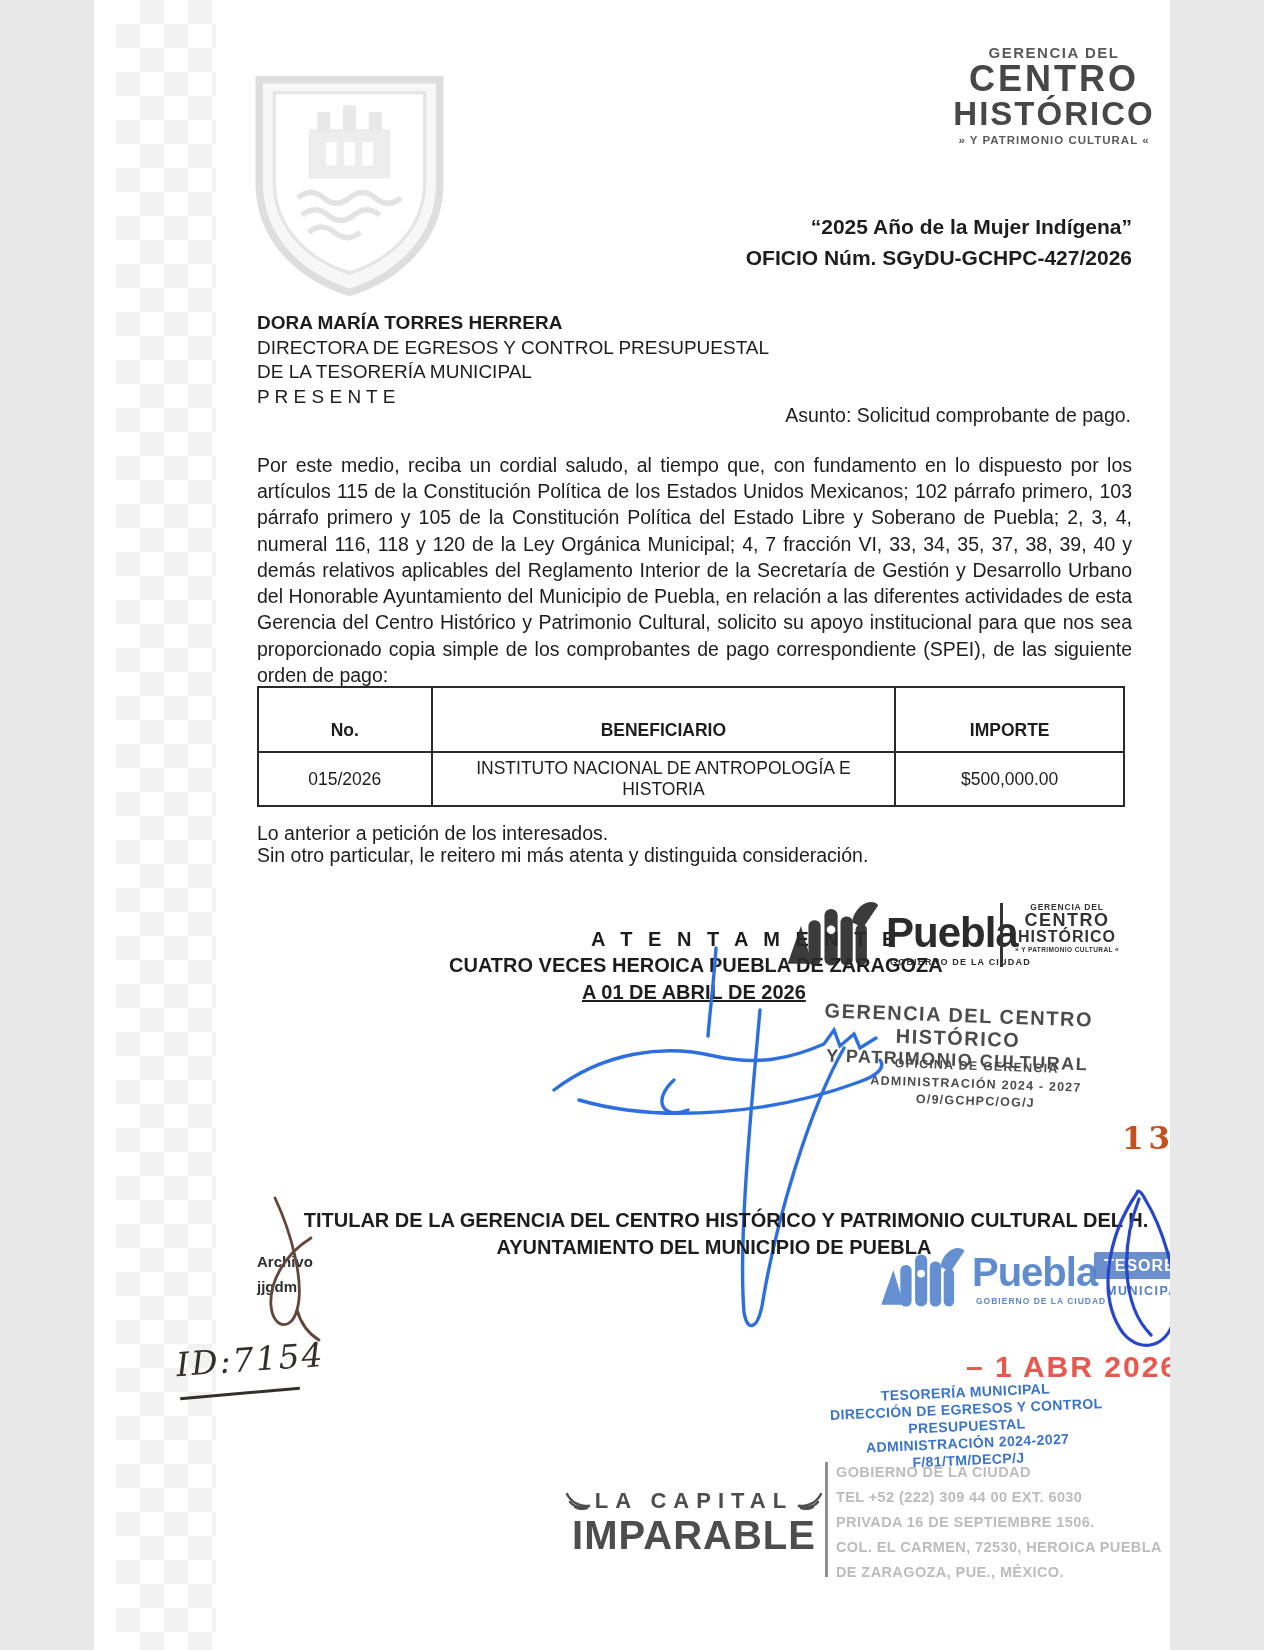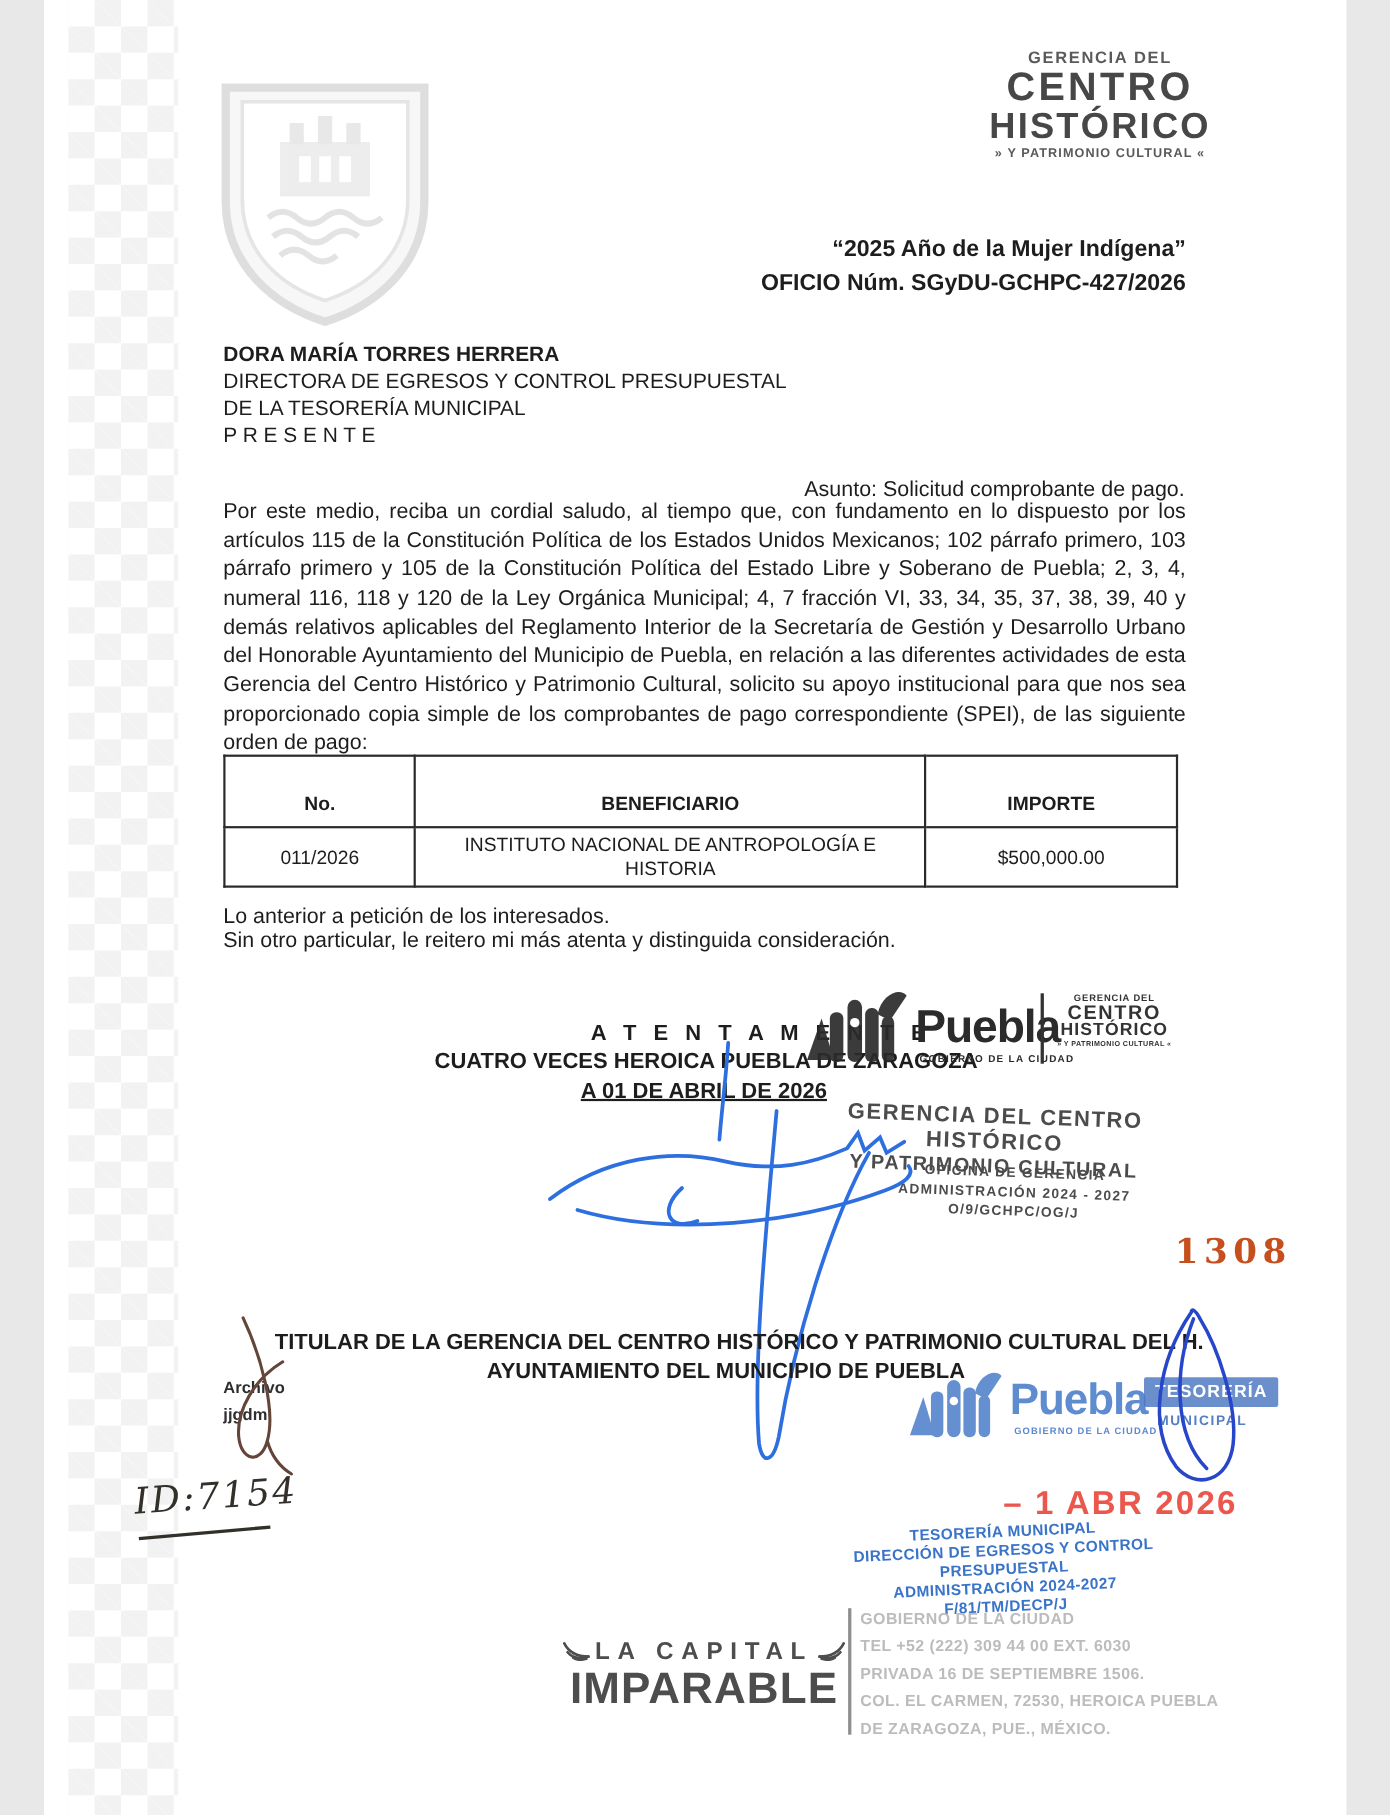--- a/index.html
+++ b/index.html
@@ -1,17 +1,17 @@
 <!DOCTYPE html>
 <html><head>
 <meta charset="utf-8">
 <style>
   html,body{margin:0;padding:0;background:#e8e8e8;}
   .page{
-    position:relative;width:1184px;height:1650px;margin:0 auto;
+    position:relative;width:1076px;height:1650px;margin:0 auto;
     background:#ffffff;overflow:hidden;
     font-family:"Liberation Sans",sans-serif;color:#1d1d1d;
   }
   .abs{position:absolute;}
   
   .watermark-strip{
     left:22px;top:0;width:100px;height:1650px;
     background-image:
       linear-gradient(45deg,#c9c9c9 25%,transparent 25%,transparent 75%,#c9c9c9 75%),
       linear-gradient(45deg,#c9c9c9 25%,transparent 25%,transparent 75%,#c9c9c9 75%);
@@ -21,21 +21,21 @@
   }
   
   .brand-logo{left:830px;top:44px;width:260px;text-align:center;color:#4b4b4b;}
   .brand-logo .l1{font-size:15px;font-weight:bold;letter-spacing:1.5px;color:#5a5a5a;}
   .brand-logo .l2{font-size:36px;font-weight:900;letter-spacing:3px;line-height:1.0;color:#474747;}
   .brand-logo .l3{font-size:33px;font-weight:900;letter-spacing:2px;line-height:1.0;color:#474747;}
   .brand-logo .l4{font-size:11.5px;font-weight:bold;letter-spacing:1px;margin-top:4px;color:#5a5a5a;}
   .hdr-right{left:580px;width:458px;text-align:right;font-weight:bold;font-size:21px;}
   .addr{left:163px;top:311px;font-size:19px;line-height:1.3;}
   .addr .nm{font-weight:bold;}
-  .subject{left:580px;top:434px;width:457px;text-align:right;font-size:19.5px;}
+  .subject{left:580px;top:404px;width:457px;text-align:right;font-size:19.5px;}
   .bodytext{left:163px;top:452px;width:875px;font-size:19.5px;line-height:1.345;text-align:justify;}
   
   .paytable{left:163px;top:686px;width:868px;border-collapse:collapse;}
   .paytable th,.paytable td{border:2px solid #2a2a2a;text-align:center;font-size:17.5px;}
   .paytable th{height:52px;vertical-align:bottom;padding-bottom:10px;font-weight:bold;}
   .paytable td{height:50px;vertical-align:middle;}
   .closing{left:163px;font-size:19.5px;}
   .sig-line{font-weight:bold;font-size:20px;white-space:nowrap;}
   
   .stamp-black{color:#2b2b2b;}
@@ -125,21 +125,21 @@
   <table class="abs paytable">
     <thead>
       <tr>
         <th style="width:172px;">No.</th>
         <th style="width:468px;">BENEFICIARIO</th>
         <th style="width:228px;">IMPORTE</th>
       </tr>
     </thead>
     <tbody>
       <tr>
-        <td>011/2026</td>
+        <td>015/2026</td>
         <td>INSTITUTO NACIONAL DE ANTROPOLOGÍA E HISTORIA</td>
         <td>$500,000.00</td>
       </tr>
     </tbody>
   </table>
 
   <div class="abs closing" style="top:822px;">Lo anterior a petición de los interesados.</div>
   <div class="abs closing" style="top:844px;">Sin otro particular, le reitero mi más atenta y distinguida consideración.</div>
 
   <div class="abs sig-line" style="left:497px;top:928px;letter-spacing:5px;">A T E N T A M E N T E</div>

